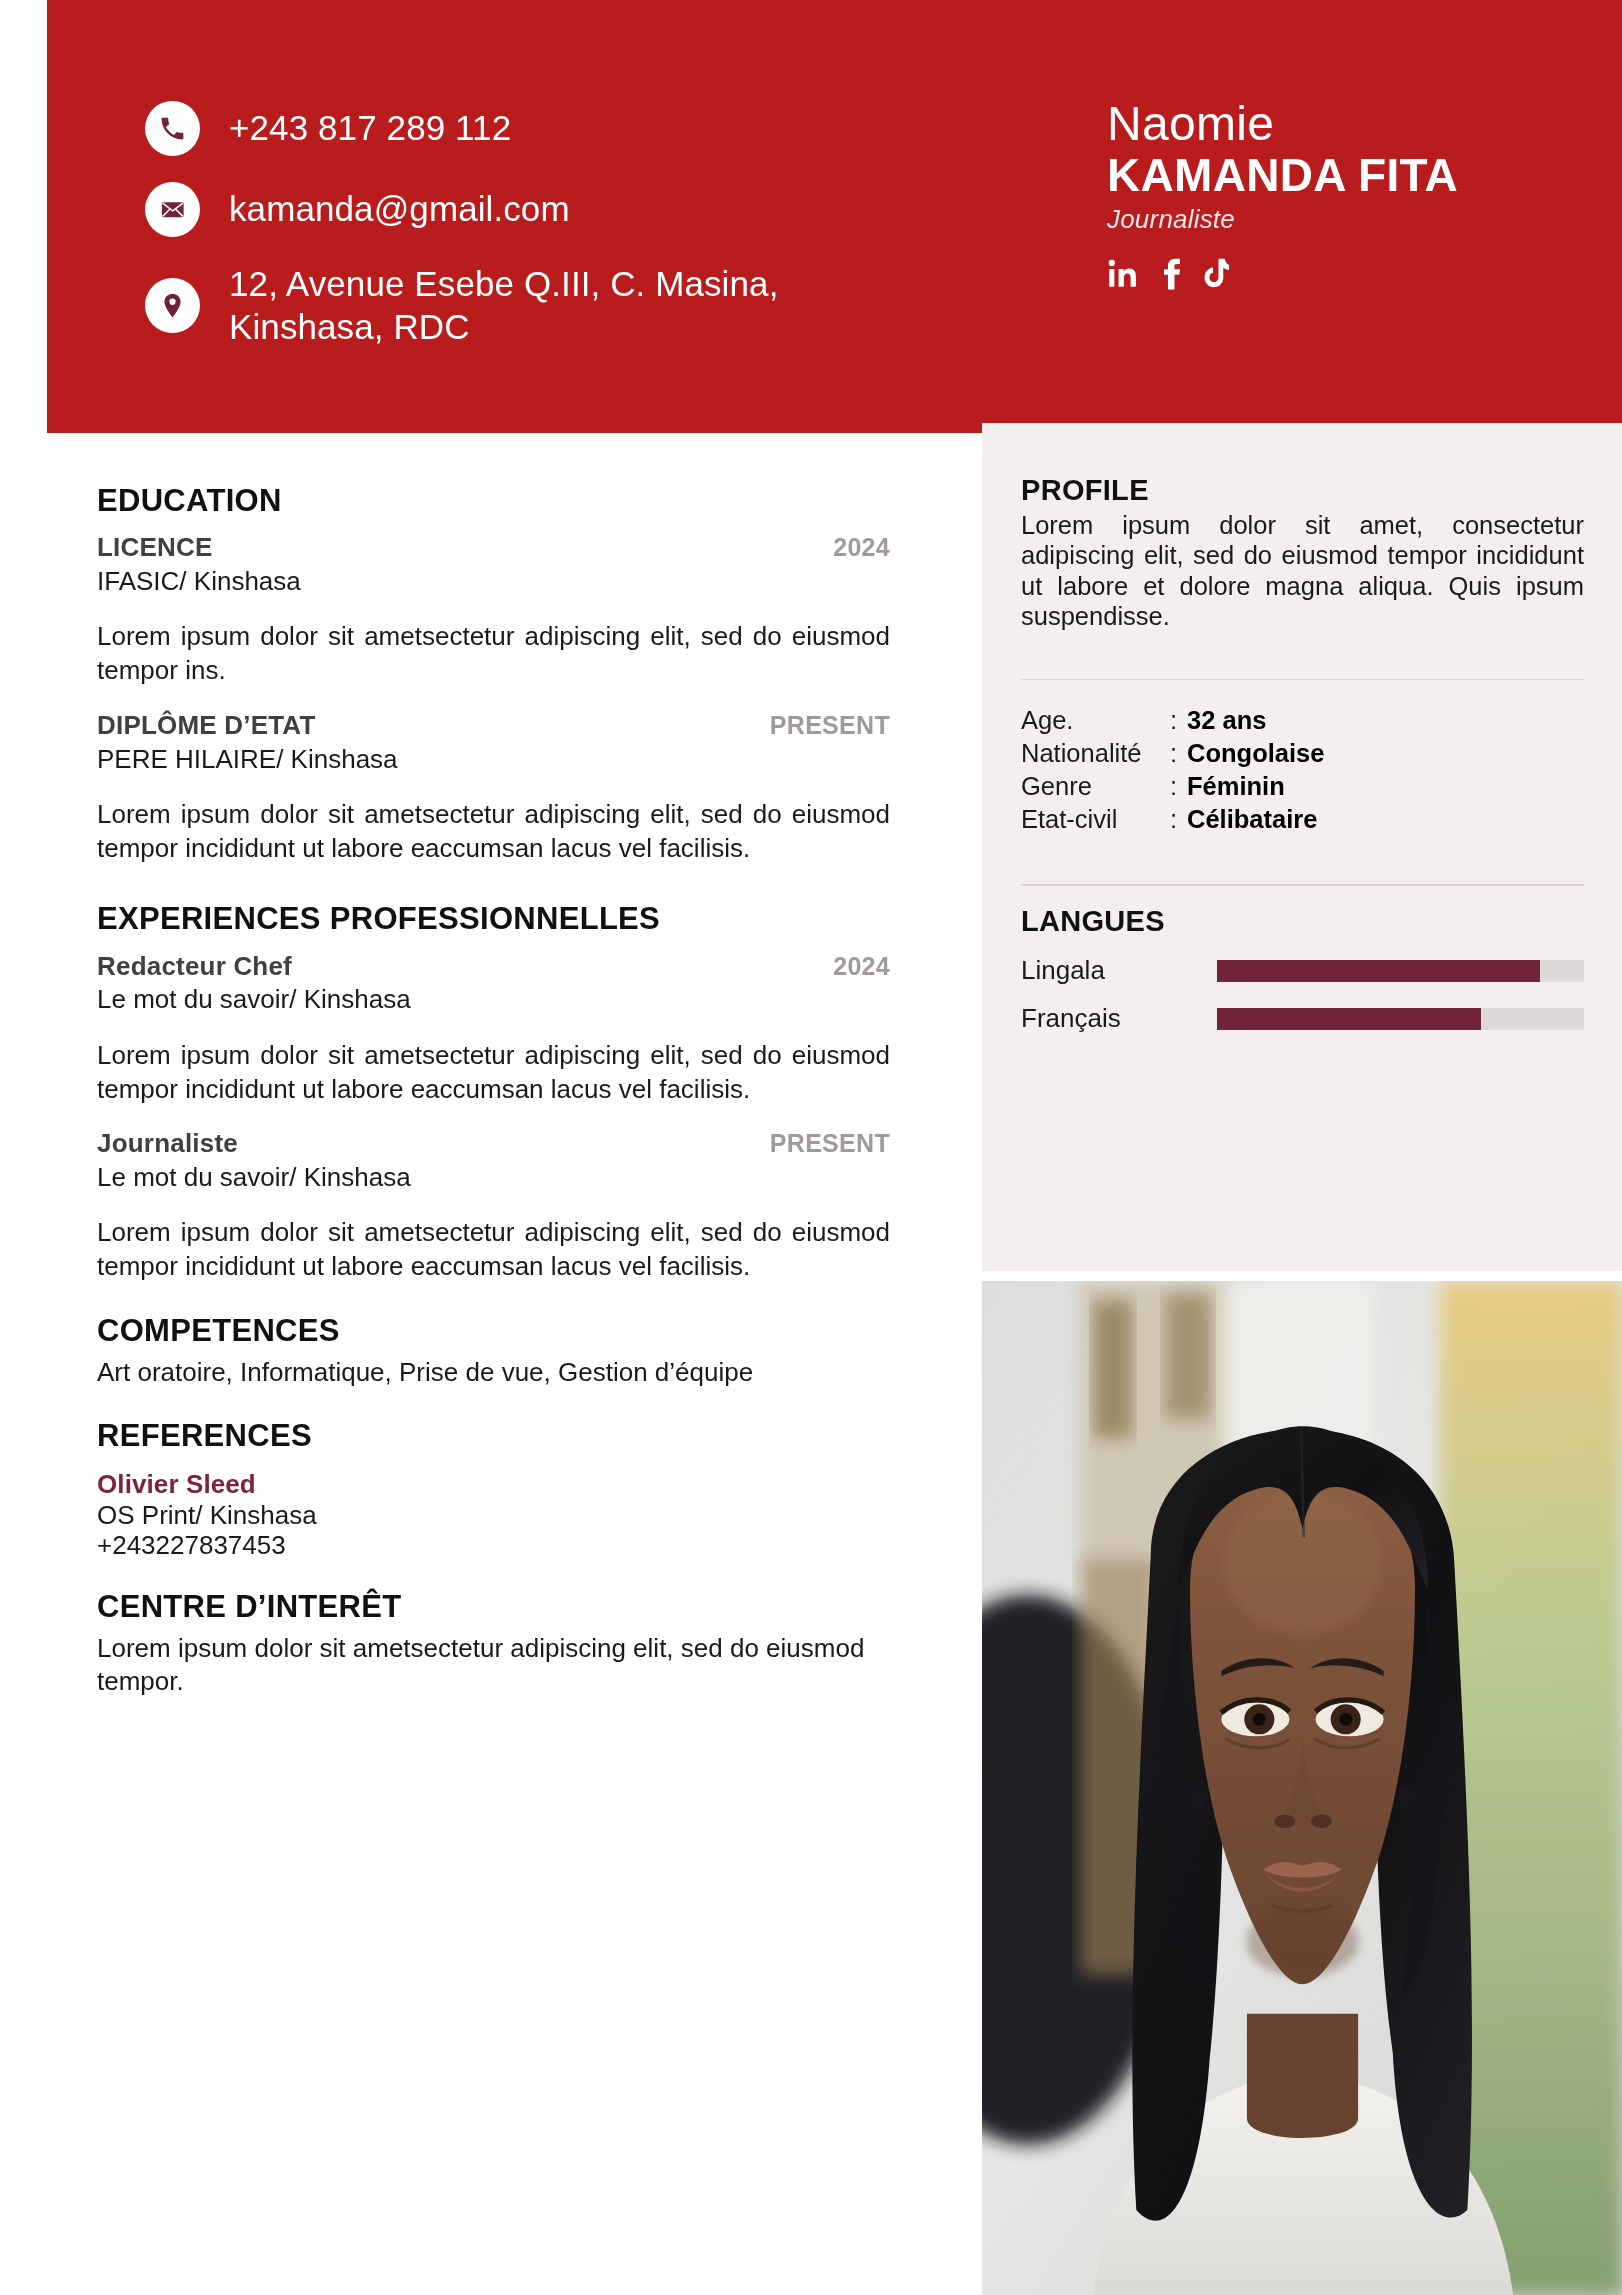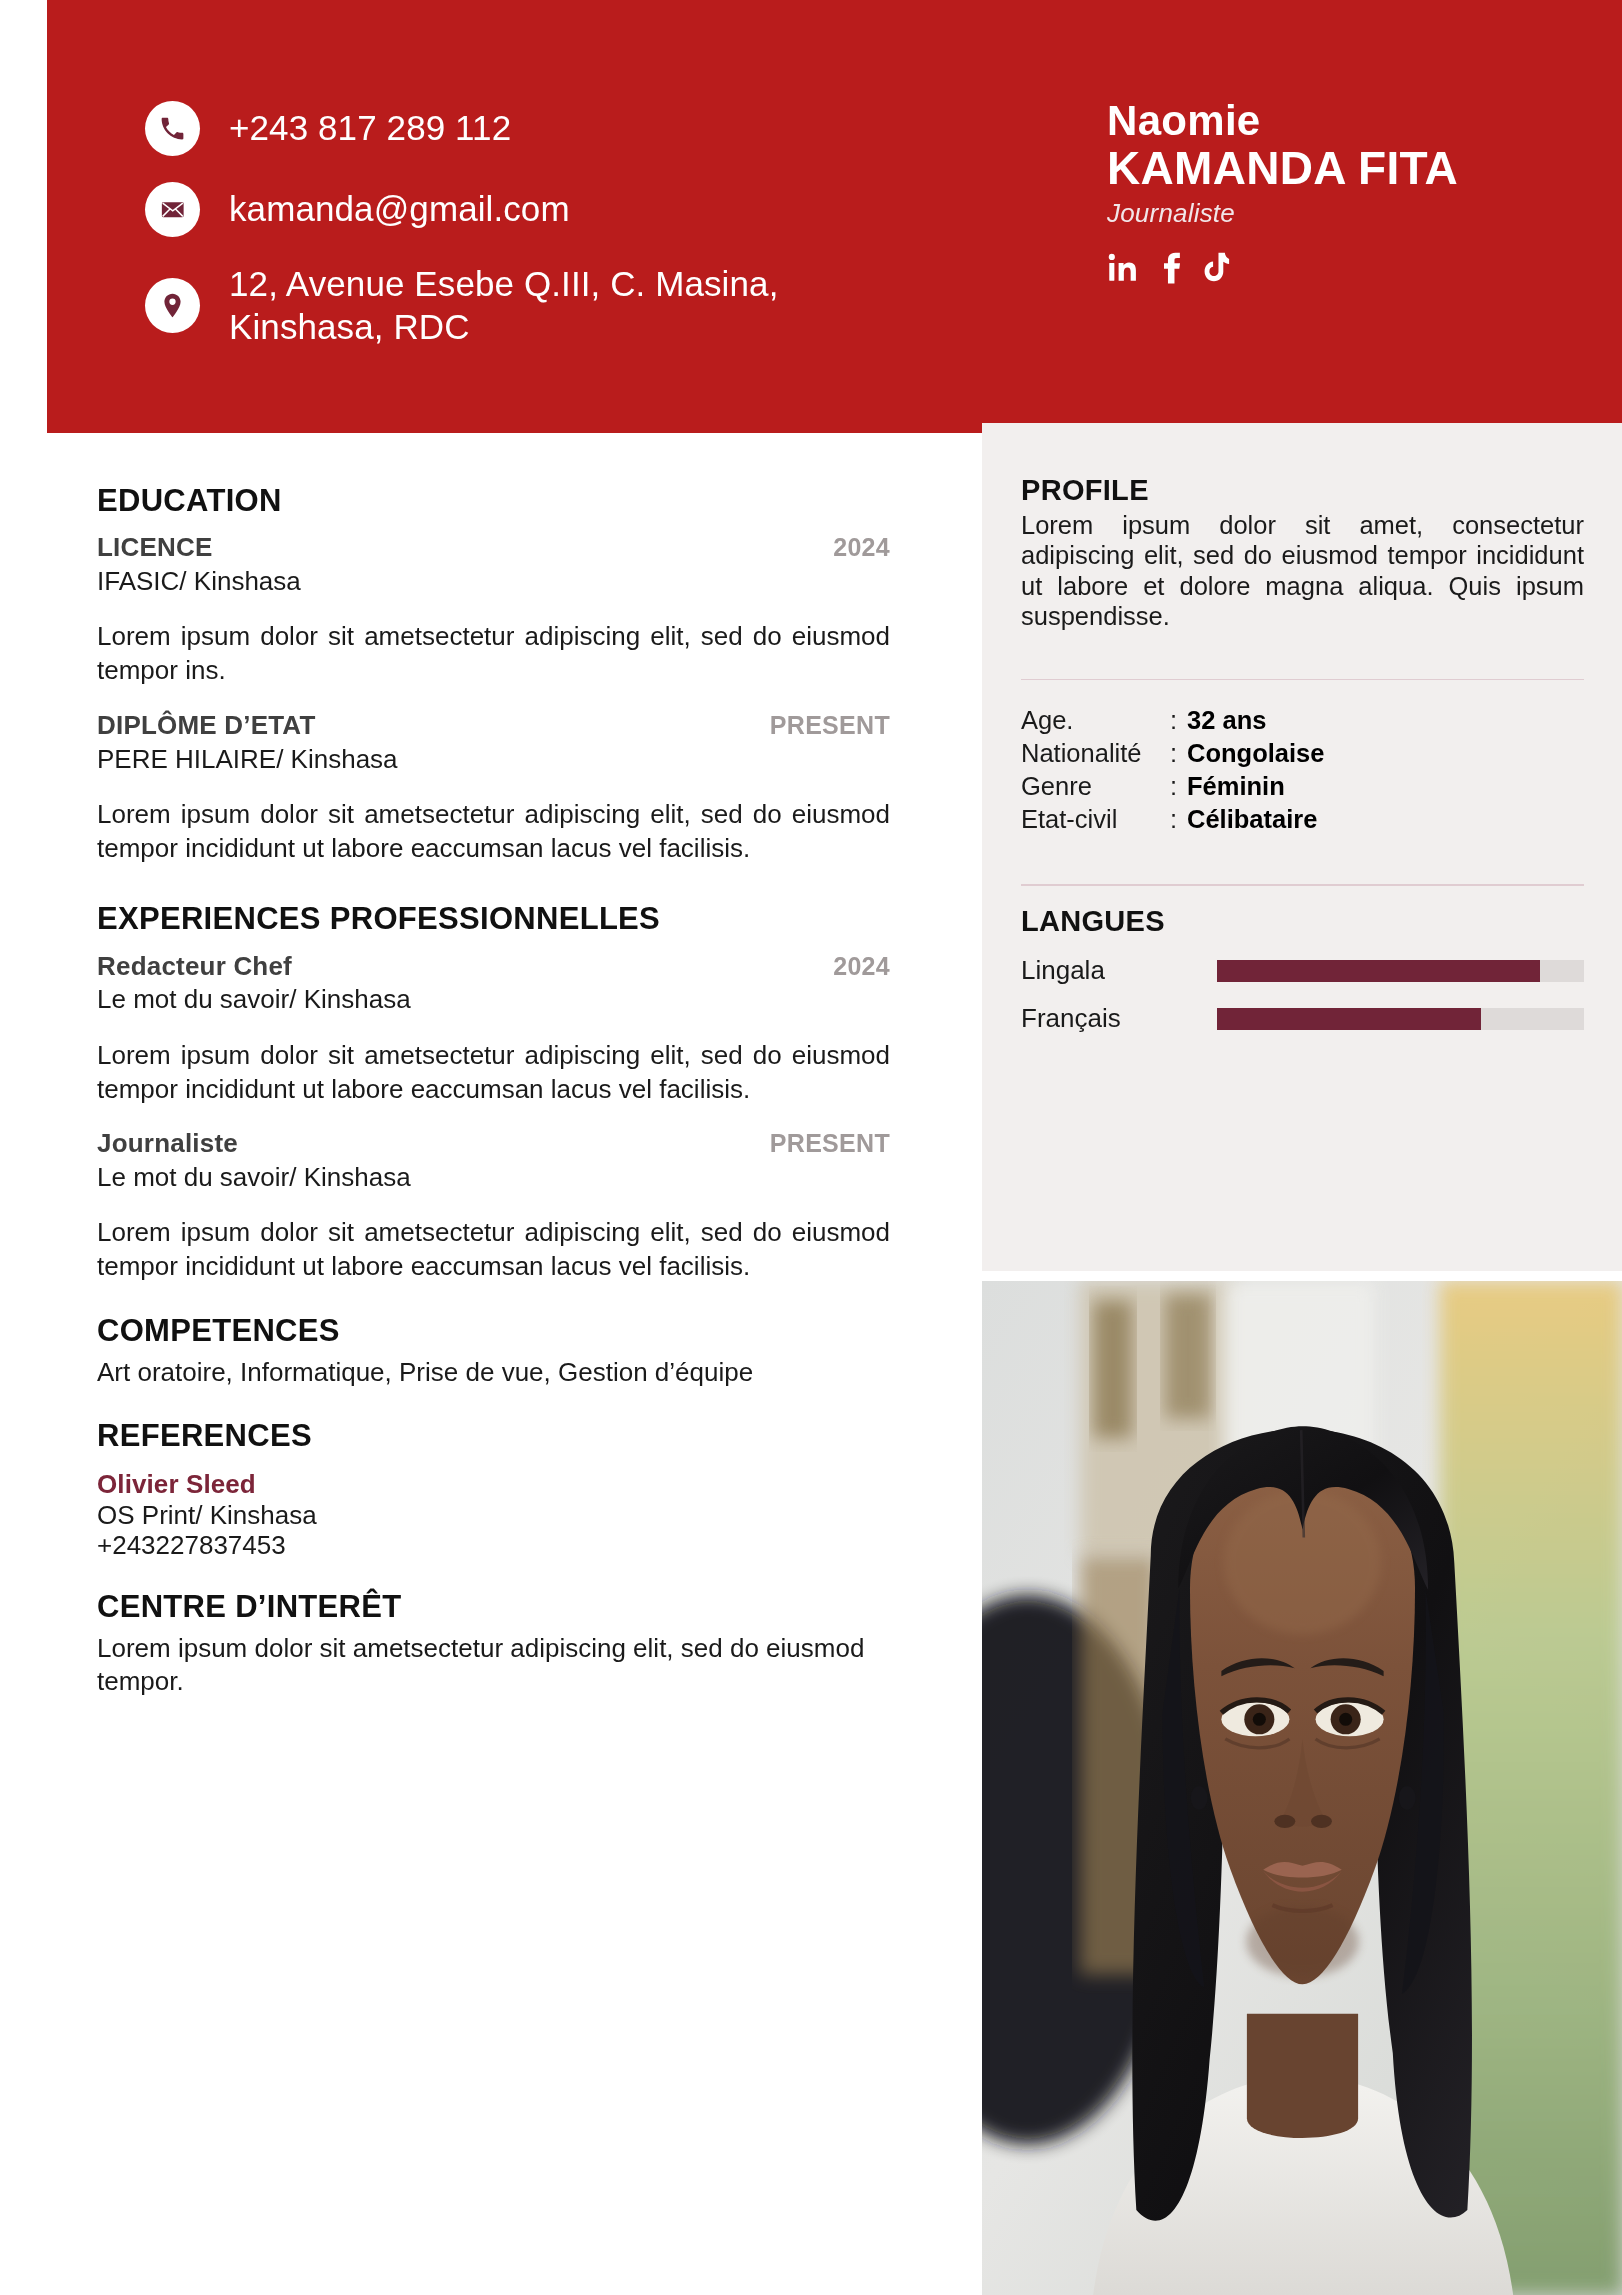--- a/index.html
+++ b/index.html
@@ -67,22 +67,22 @@
     white-space: pre-line;
   }
 
   .identity {
     position: absolute;
     left: 1060px;
     top: 99px;
     color: #ffffff;
   }
   .identity .first {
-    font-size: 42px;
-    font-weight: 700;
+    font-size: 48px;
+    font-weight: 400;
     line-height: 1.05;
     letter-spacing: 0.3px;
   }
   .identity .last {
     font-size: 46px;
     font-weight: 700;
     line-height: 1.05;
     letter-spacing: 0.3px;
     margin-top: 1.3px;
   }

